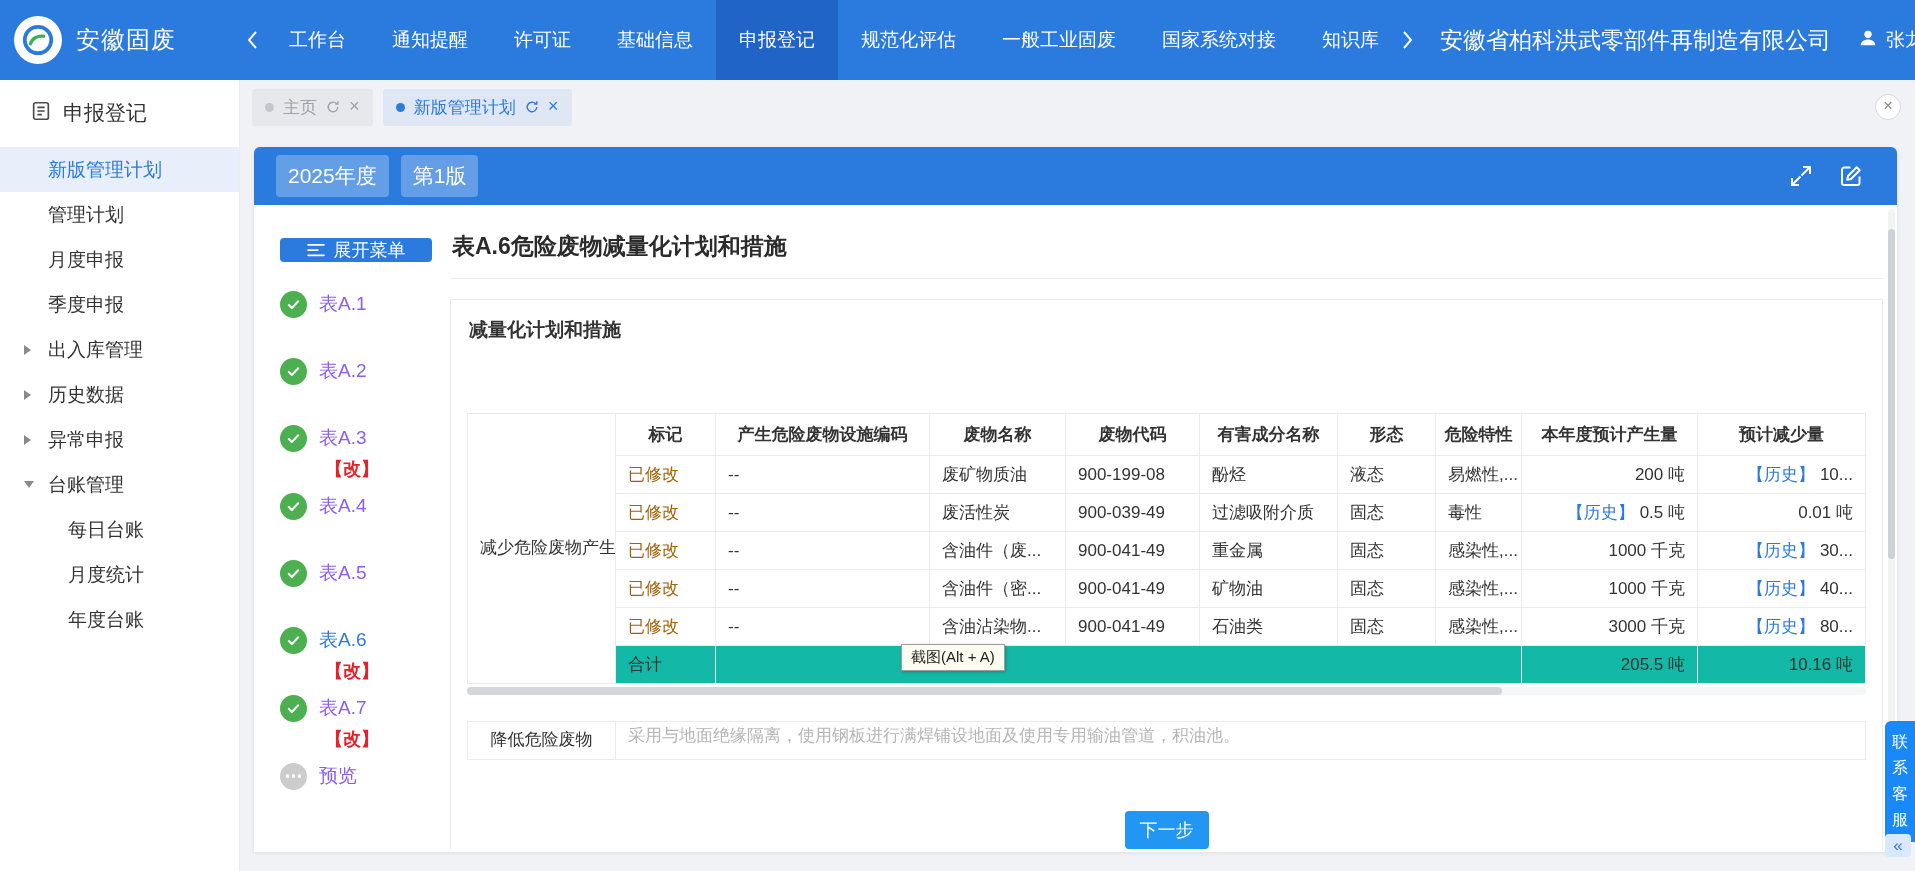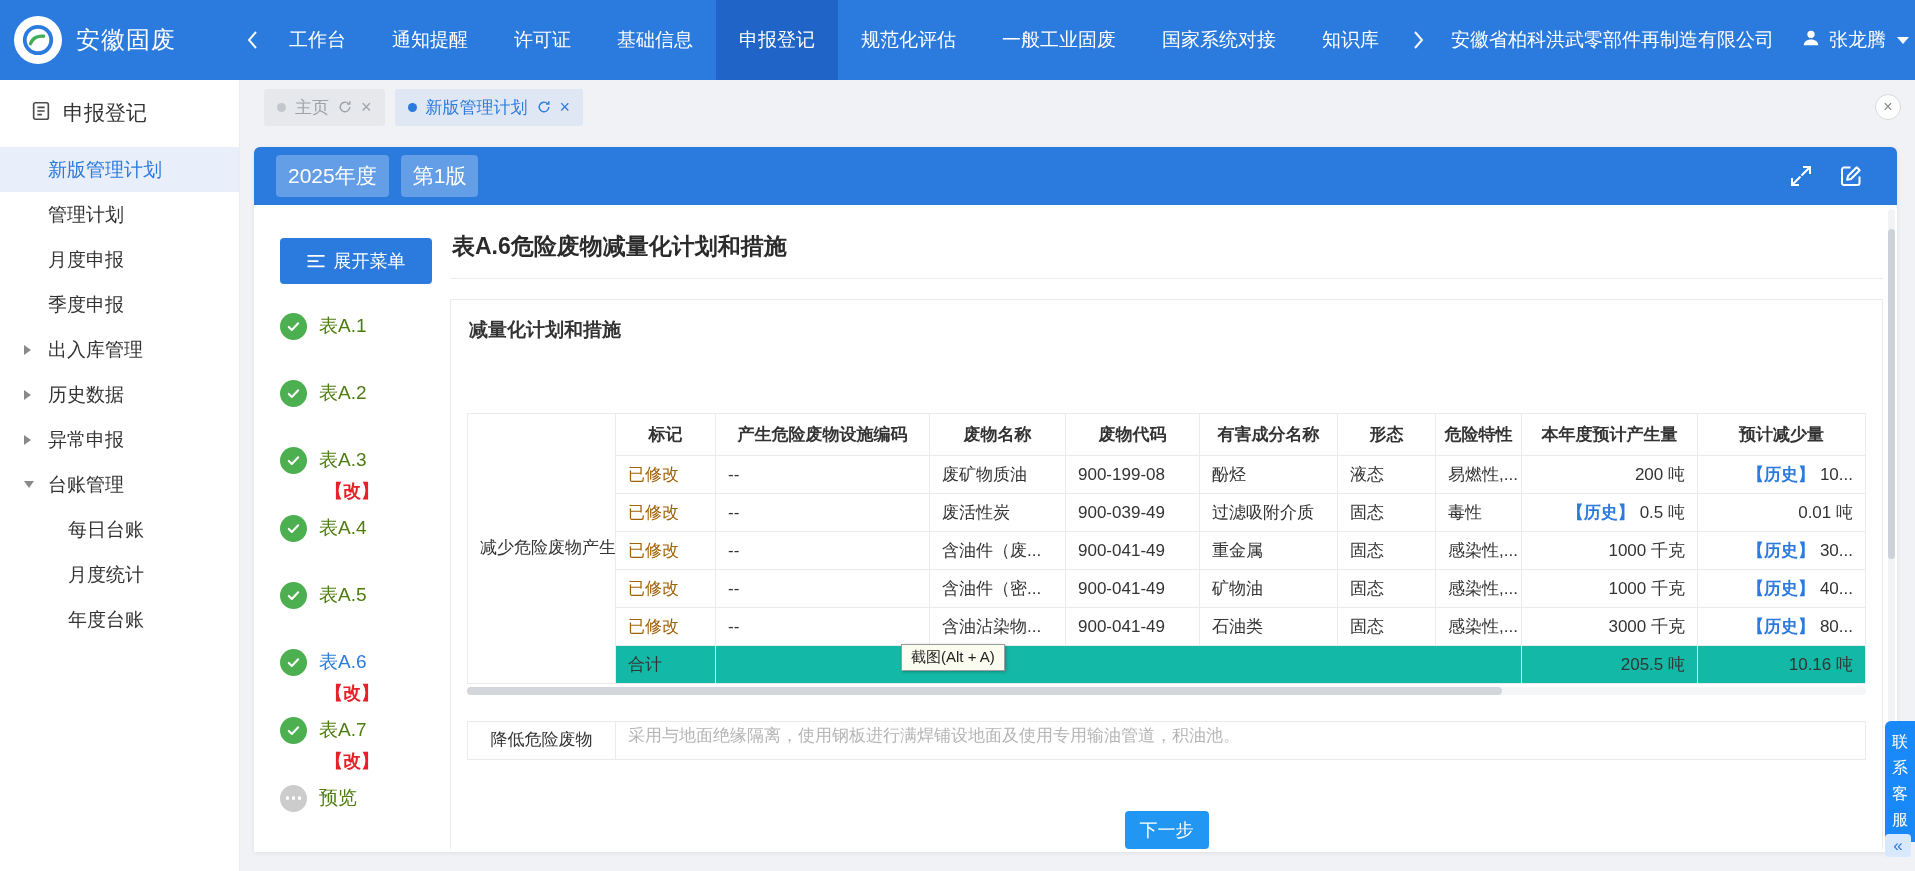--- a/index.html
+++ b/index.html
@@ -18,21 +18,21 @@
   }
   .topnav * { flex-shrink:0; }
   .logo { width:48px; height:48px; border-radius:50%; background:#fff;
     display:flex; align-items:center; justify-content:center; }
   .brand { font-size:24px; font-weight:500; margin-left:14px; letter-spacing:1px; }
   .nav-chev { margin-left:70px; display:flex; align-items:center; cursor:pointer; opacity:.95; }
   .nav { display:flex; list-style:none; height:80px; margin-left:8px;font-family:Liberation Serif, serif; }
   .nav li { display:flex; align-items:center; padding:0 23px; font-size:19px; cursor:pointer; }
   .nav li.active { background:#2064c8; }
   .nav-right { margin-left:auto; display:flex; align-items:center; }
-  .company { font-size:19px; margin:0 26px 0 26px; cursor:pointer; }
+  .company { font-size:23px; margin:0 26px 0 26px; cursor:pointer; }
   .user { display:flex; align-items:center; gap:7px; font-size:19px; cursor:pointer; }
   .caret-down { width:0; height:0; border-left:6px solid transparent;
     border-right:6px solid transparent; border-top:7px solid #fff; margin-left:4px; }
 
   
   .sidebar { position:absolute; left:0; top:80px; width:240px; bottom:0;
     background:#fff; border-right:1px solid #ececec; z-index:20; }
   .sb-header { display:flex; align-items:center; gap:11px; padding:19px 0 14px 30px;
     font-size:21px; font-weight:500; color:#333; }
   .sb-menu { margin-top:6px; }
@@ -41,21 +41,21 @@
   .sb-item.active { background:#e8effa; color:#2b7ade; }
   .sb-item.child { padding-left:68px; }
   .tri { position:absolute; left:24px; }
   .tri-r { width:0; height:0; border-top:5px solid transparent;
     border-bottom:5px solid transparent; border-left:7px solid #8a8a8a; }
   .tri-d { width:0; height:0; border-left:5px solid transparent;
     border-right:5px solid transparent; border-top:7px solid #8a8a8a; }
 
   
   .content { position:absolute; left:240px; top:80px; right:0; bottom:0; background:#f0f2f5; }
-  .tabbar { position:relative; height:54px; display:flex; align-items:center; padding:0 24px; }
+  .tabbar { position:relative; height:54px; display:flex; align-items:center; padding:0 12px;font-family:Liberation Mono, monospace; }
   .tab { display:inline-flex; align-items:center; gap:9px; height:37px; padding:0 13px;
     border-radius:3px; margin-right:10px; font-size:17px; cursor:pointer; }
   .tab.inactive { background:#e6e8ec; color:#9da1a8; }
   .tab.active { background:#dfe7f5; color:#2b7ade; }
   .tab-dot { width:9px; height:9px; border-radius:50%; }
   .tab.inactive .tab-dot { background:#c3c7cd; }
   .tab.active .tab-dot { background:#2b7ade; }
   .tab .x { font-size:18px; line-height:1; }
   .close-all { position:absolute; right:14px; top:50%; transform:translateY(-50%);
     width:26px; height:26px; border-radius:50%; background:#fff; border:1px solid #d8d8d8;
@@ -67,52 +67,52 @@
   .card-header { height:58px; background:#2b7ade; border-radius:6px 6px 0 0;
     display:flex; align-items:center; padding:0 22px; gap:12px; }
   .badge { background:rgba(255,255,255,.27); color:#fff; font-size:21px;
     padding:7px 12px; border-radius:4px; cursor:pointer; }
   .hdr-icons { margin-left:auto; display:flex; align-items:center; gap:26px; padding-right:12px; }
   .hdr-icons span { cursor:pointer; display:flex; }
   .card-body { position:absolute; top:58px; left:0; right:0; bottom:0; background:#fff; overflow:hidden; }
 
   
   .steps { position:absolute; left:0; top:0; width:196px; padding:33px 0 0 26px; }
-  .expand-btn { width:152px; height:46px; background:#2b7ade; color:#fff; border:none;
+  .expand-btn { width:152px; height:24px; background:#2b7ade; color:#fff; border:none;
     border-radius:4px; display:flex; align-items:center; justify-content:center; gap:9px;
     font-size:18px; cursor:pointer; font-family:inherit; }
   .step-list { margin-top:26px; }
   .step { display:flex; align-items:center; gap:12px; height:32px; margin-bottom:35px; cursor:pointer; }
   .step.has-tag { margin-bottom:2px; }
   .step-circle { width:27px; height:27px; border-radius:50%; background:#4caf50;
     display:flex; align-items:center; justify-content:center; flex-shrink:0; }
   .step-circle.pending { background:#cccccc; gap:2.5px; }
   .step-circle.pending i { width:3.5px; height:3.5px; border-radius:50%; background:#fff; }
-  .step-label { font-size:19px; color:#4d7c0f; }
+  .step-label { font-size:19px; color:#8b5cf6; }
   .step.current .step-label { color:#2b7ade; }
   .step-tag { margin:0 0 8px 45px; height:26px; display:flex; align-items:center;
     color:#e62129; font-weight:700; font-size:18px; }
 
   
   .main { position:absolute; left:196px; right:14px; top:0; bottom:0; }
   .main-title { font-size:23px; font-weight:600; color:#2b2b2b;
     padding:26px 2px 16px; border-bottom:1px solid #ededed; }
   .panel { margin-top:20px; border:1px solid #ebebeb; border-bottom:none; padding:17px 16px 0; }
   .section-title { font-size:19px; font-weight:600; color:#333; margin-left:2px; }
   .table-scroll { margin-top:70px; height:372px; overflow:hidden; position:relative; }
 
   table.grid { width:100%; border-collapse:collapse; table-layout:fixed; font-size:17px; color:#333; }
   table.grid th { height:42px; font-weight:700; border:1px solid #ebebeb; background:#fff;
     text-align:center; padding:0 6px; overflow:hidden; white-space:nowrap; }
   table.grid td { height:38px; border:1px solid #ebebeb; padding:0 12px;
     overflow:hidden; white-space:nowrap; background:#fff; }
   td.group-cell { text-align:center; padding:0 21px; white-space:normal; line-height:1.55; }
   td.num { text-align:right; padding-right:16px; border-left:1px solid #e3e3e3; }
   .link { color:#a16207; text-decoration:none; cursor:pointer; }
-  .hist { color:#2b7ade; font-weight:700; cursor:pointer; }
+  .hist { color:#2b7ade; font-weight:400; cursor:pointer; }
   .hist:not(:empty) { margin-right:5px; }
   tr.total-row td { background:#14b8a6; }
 
   .hbar { height:8px; background:#f5f6f7; border-radius:4px; margin-top:3px; position:relative; }
   .hbar .thumb { position:absolute; left:0; top:0; height:8px; width:74%;
     background:#d3d7dc; border-radius:4px; cursor:pointer; }
 
   table.grid2 { margin-top:26px; }
   td.note-cell { background:#fafafa; color:#b5b5b5; padding:12px 14px;
     vertical-align:top; white-space:normal; line-height:1.6; height:100px; }

